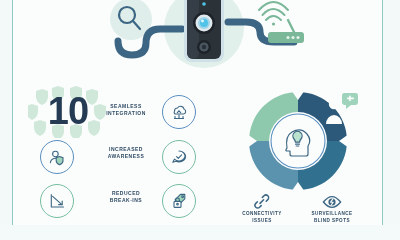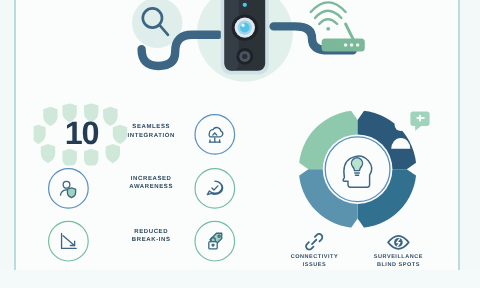--- a/index.html
+++ b/index.html
@@ -19,21 +19,21 @@
   
   .hero { position:absolute; left:0; top:0; width:400px; height:78px; }
   .hero svg { display:block; }
 
   
   .left-panel { position:absolute; left:22px; top:86px; width:178px; height:139px; }
   .ten-row { position:absolute; left:0; top:0; width:178px; height:52px; }
   .ten-badge { position:absolute; left:6px; top:0; width:80px; height:52px; }
   .ten-num {
     position:absolute; left:50%; top:50%; transform:translate(-50%,-52%);
-    font-size:27px; font-weight:bold; color:#253b54; letter-spacing:-1px;
+    font-size:38px; font-weight:bold; color:#253b54; letter-spacing:-1px;
     line-height:1;
   }
   .row-label {
     position:absolute; text-align:center; width:56px;
     font-size:5px; font-weight:bold; color:#2f4a63;
     letter-spacing:0.5px; line-height:1.45;
   }
   .icon-circle {
     position:absolute; width:34px; height:34px; border-radius:50%;
     border:1.4px solid #5a8fc0; background:#fbfdfd;

